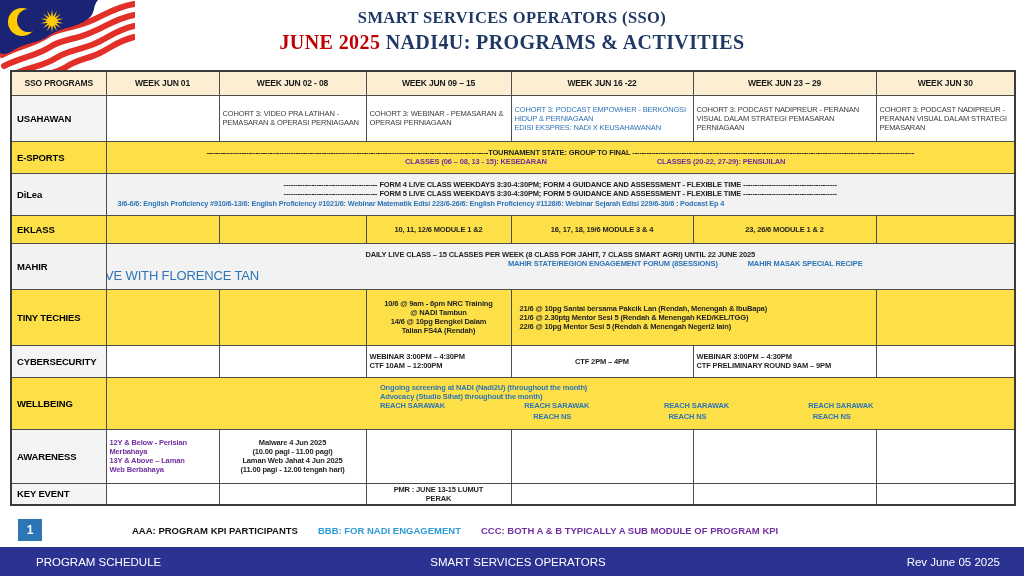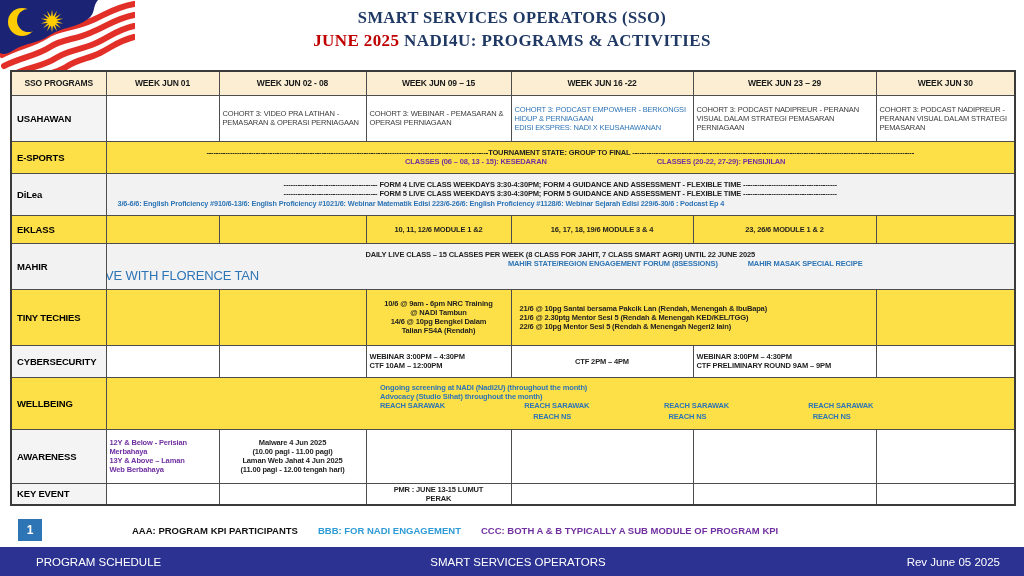--- a/index.html
+++ b/index.html
@@ -5,21 +5,21 @@
   html,body { margin:0; padding:0; background:#ffffff; }
   .page {
     position:relative; width:1024px; height:576px; overflow:hidden;
     background:#ffffff; font-family:"Liberation Sans", sans-serif;
   }
 
   
   .titles { position:absolute; top:8px; left:0; right:0; text-align:center;
     font-family:"Liberation Serif", serif; font-weight:bold; color:#1F3864; }
   .title-line1 { font-size:16.5px; letter-spacing:.4px; }
-  .title-line2 { font-size:17px; letter-spacing:.4px; margin-top:3px; }
+  .title-line2 { font-size:20px; letter-spacing:.4px; margin-top:3px; }
   .red { color:#C00000; }
 
   
   .flag { position:absolute; top:0; left:0; }
 
   
   table.schedule { position:absolute; left:10px; top:70px; width:1004px;
     border-collapse:collapse; table-layout:fixed; border:2px solid #3a3a3a; }
   td, th { border:1px solid #4d4d4d; padding:1px 3px; vertical-align:middle;
     overflow:hidden; letter-spacing:-0.15px; }

